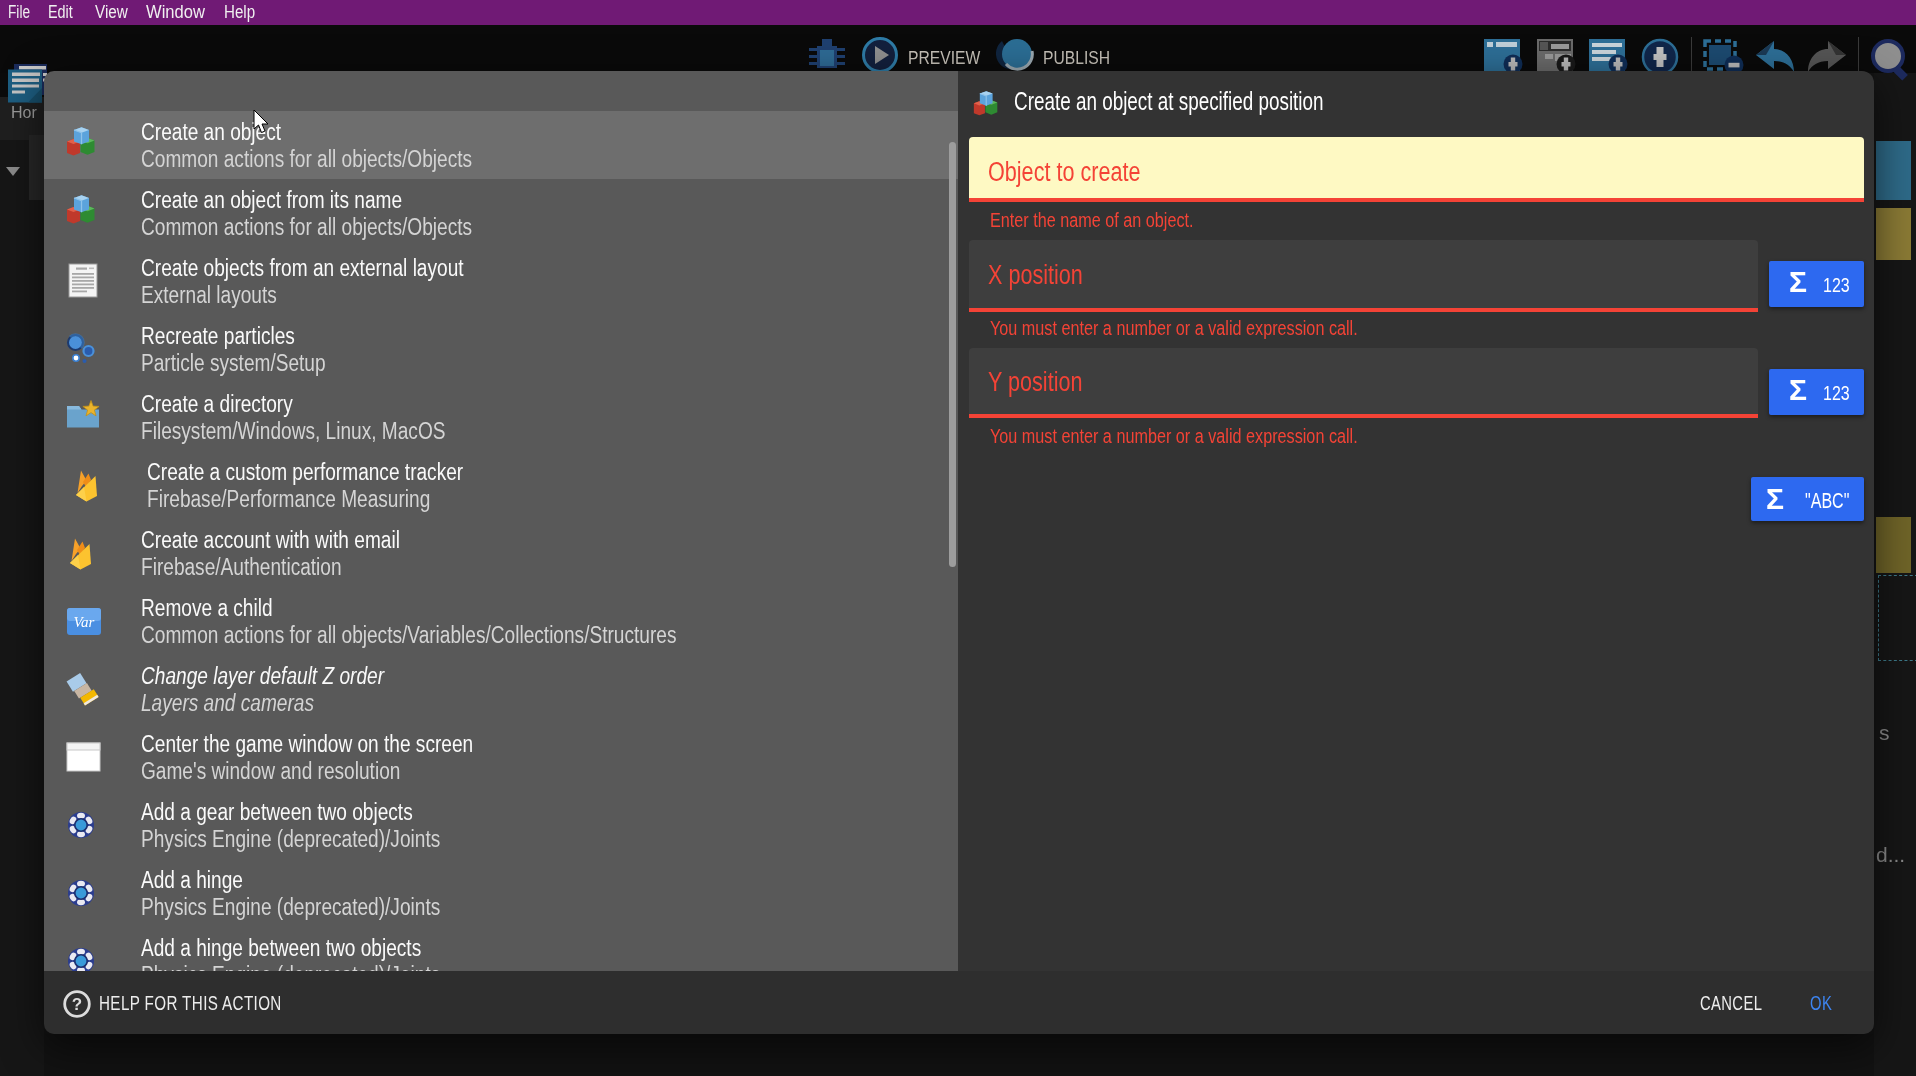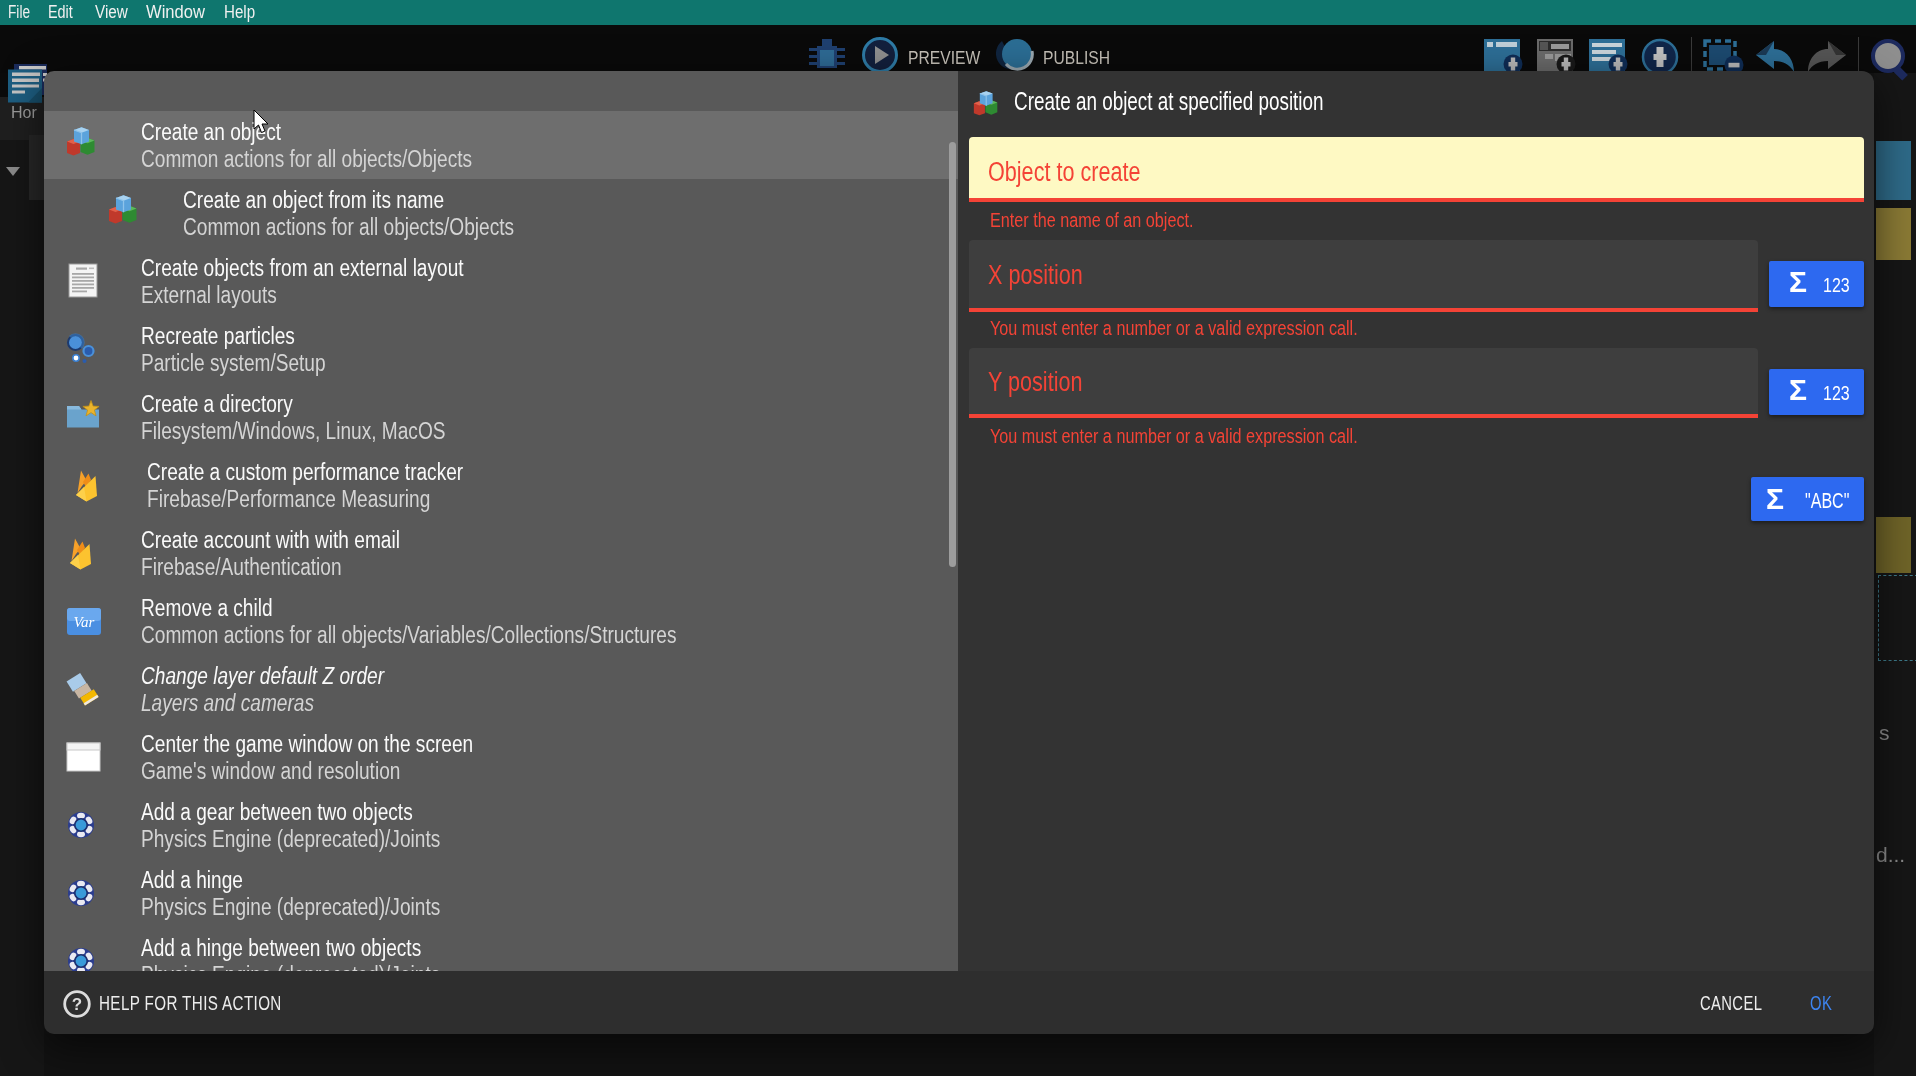--- a/index.html
+++ b/index.html
@@ -4,21 +4,21 @@
 <style>
   * { margin:0; padding:0; box-sizing:border-box; }
   html,body { width:1916px; height:1076px; overflow:hidden; background:#131313;
     font-family:"Liberation Sans", sans-serif; }
   .abs { position:absolute; }
   .cx { transform-origin:0 0; white-space:nowrap; }
 </style>
 </head>
 <body>
 
-<div class="abs" style="left:0;top:0;width:1916px;height:25px;background:#0f766e;">
+<div class="abs" style="left:0;top:0;width:1916px;height:25px;background:#701a75;">
   <div class="abs cx" style="left:8px;top:2px;color:#f0f0f0;font-size:18px;transform:scaleX(0.76);">File</div>
   <div class="abs cx" style="left:48px;top:2px;color:#f0f0f0;font-size:18px;transform:scaleX(0.8);">Edit</div>
   <div class="abs cx" style="left:95px;top:2px;color:#f0f0f0;font-size:18px;transform:scaleX(0.85);">View</div>
   <div class="abs cx" style="left:146px;top:2px;color:#f0f0f0;font-size:18px;transform:scaleX(0.92);">Window</div>
   <div class="abs cx" style="left:224px;top:2px;color:#f0f0f0;font-size:18px;transform:scaleX(0.84);">Help</div>
 </div>
 
 <div class="abs" style="left:0;top:25px;width:1916px;height:48px;background:#0a0a0a;"></div>
 
 <div class="abs" style="left:0;top:73px;width:44px;height:24px;background:#0b0b0b;"></div>
@@ -143,21 +143,21 @@
   <path d="M1 14.5 l6.5-2.5 6.5 2.5 -6.5 2.5 z" fill="#e2604a"></path>
   <path d="M14.5 13.5 l7-2.7 7 2.7 0 11.5 -7 2.7 -7-2.7 z" fill="#2e8b32"></path>
   <path d="M14.5 13.5 l7-2.7 7 2.7 -7 2.7 z" fill="#5cb85c"></path>
   <path d="M8 3 l7.5-2.7 7.5 2.7 0 11.5 -7.5 2.7 -7.5-2.7 z" fill="#5ba3dc"></path>
   <path d="M8 3 l7.5-2.7 7.5 2.7 -7.5 2.7 z" fill="#a8d2f0"></path>
   <path d="M8 3 l7.5 2.7 0 11.5" fill="none" stroke="#8ec3ea" stroke-width="1.3"></path>
 </svg></div>
           <div class="abs cx" style="left:97px;top:8px;font-size:23px;color:#fafafa;transform:scaleX(0.83);">Create an object</div>
           <div class="abs cx" style="left:97px;top:35px;font-size:23px;color:#d4d4d4;transform:scaleX(0.83);">Common actions for all objects/Objects</div>
         </div>
-        <div class="abs" style="left:0;top:68px;width:914px;height:68px;margin-left:42px;">
+        <div class="abs" style="left:0;top:68px;width:914px;height:68px;">
           <div class="abs" style="left:22px;top:16px;"><svg width="34" height="34" viewBox="0 0 34 34">
   <path d="M1 14.5 l6.5-2.5 6.5 2.5 0 11.5 -6.5 2.5 -6.5-2.5 z" fill="#c0392b"></path>
   <path d="M1 14.5 l6.5-2.5 6.5 2.5 -6.5 2.5 z" fill="#e2604a"></path>
   <path d="M14.5 13.5 l7-2.7 7 2.7 0 11.5 -7 2.7 -7-2.7 z" fill="#2e8b32"></path>
   <path d="M14.5 13.5 l7-2.7 7 2.7 -7 2.7 z" fill="#5cb85c"></path>
   <path d="M8 3 l7.5-2.7 7.5 2.7 0 11.5 -7.5 2.7 -7.5-2.7 z" fill="#5ba3dc"></path>
   <path d="M8 3 l7.5-2.7 7.5 2.7 -7.5 2.7 z" fill="#a8d2f0"></path>
   <path d="M8 3 l7.5 2.7 0 11.5" fill="none" stroke="#8ec3ea" stroke-width="1.3"></path>
 </svg></div>
           <div class="abs cx" style="left:97px;top:8px;font-size:23px;color:#fafafa;transform:scaleX(0.83);">Create an object from its name</div>

